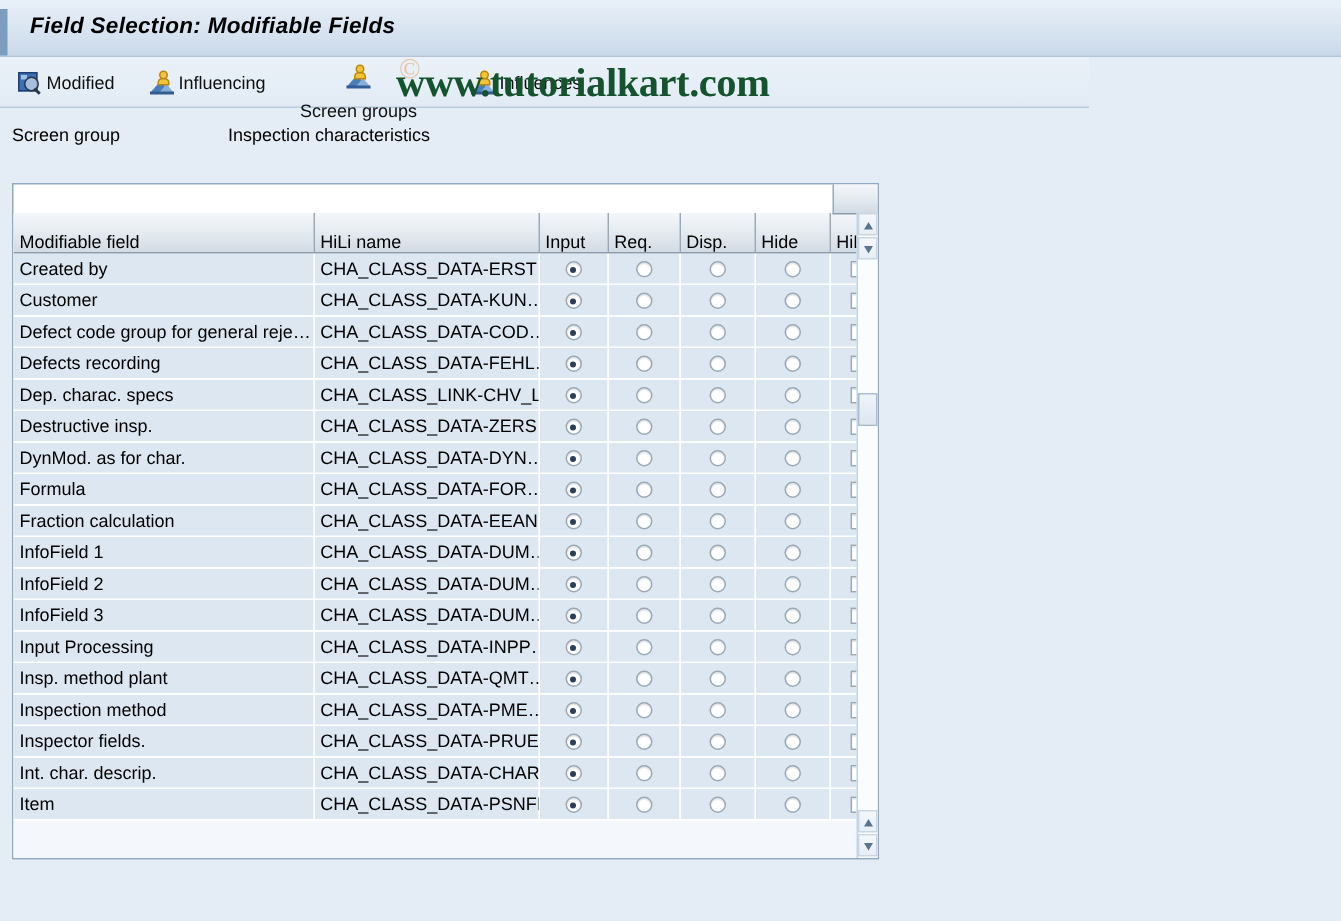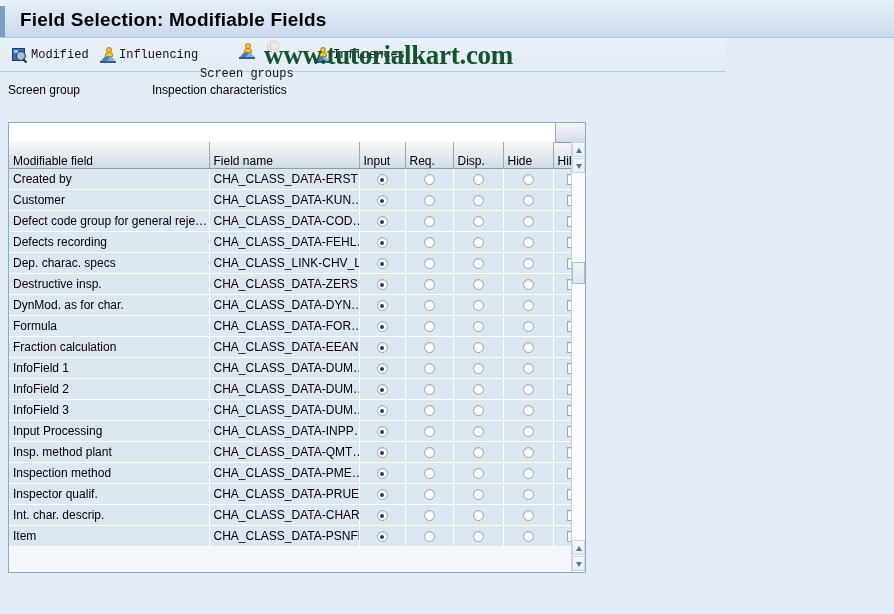--- a/index.html
+++ b/index.html
@@ -18,30 +18,29 @@
     background:linear-gradient(to bottom,#e8eff7 0%,#dbe6f2 45%,#c9d9ea 100%);
     border-bottom:1px solid #b3c4d8;
     box-sizing:border-box;
   }
   #titlebar .accent{
     position:absolute;left:0;top:6px;width:5px;height:31px;
     background:#7c9cc0;
   }
   #title-text{
     position:absolute;left:20px;top:9px;
-    font-size:19px;font-weight:bold;
+    font-size:15px;font-weight:bold;font-style:italic;
     color:#000;letter-spacing:.2px;white-space:nowrap;
   }
   
   #toolbar{
     position:absolute;left:0;top:38px;width:726px;height:34px;
     background:linear-gradient(to bottom,#eaf1f8 0%,#e2ebf5 100%);
     border-bottom:1px solid #bacbdd;
     box-sizing:border-box;
-    font-family:Liberation Mono, monospace;
   }
   .tb-btn{
     position:absolute;top:4px;height:24px;
     display:flex;align-items:center;gap:3px;
     padding:0 3px;border:1px solid transparent;border-radius:2px;
     cursor:pointer;white-space:nowrap;
     font-size:12px;color:#101010;
   }
   .tb-btn .lbl{line-height:24px;}
   .ico{width:16px;height:16px;display:inline-block;position:relative;flex:0 0 16px;}
@@ -236,21 +235,21 @@
         <col style="width:46px">
         <col style="width:48px">
         <col style="width:50px">
         <col style="width:50px">
         <col style="width:38px">
 
       </colgroup>
       <thead>
         <tr>
           <th>Modifiable field</th>
-          <th>Field name</th>
+          <th>HiLi name</th>
           <th class="c">Input</th>
           <th class="c">Req.</th>
           <th class="c">Disp.</th>
           <th class="c">Hide</th>
           <th class="c">HiLi</th>
 
         </tr>
       </thead>
       <tbody id="tbody">
           <tr>
@@ -382,21 +381,21 @@
           <tr>
             <td>Inspection method</td>
             <td>CHA_CLASS_DATA-PME…</td>
             <td class="ctr"><span class="radio on"></span></td>
             <td class="ctr"><span class="radio"></span></td>
             <td class="ctr"><span class="radio"></span></td>
             <td class="ctr"><span class="radio"></span></td>
             <td class="ctr"><span class="cbox"></span></td>
           </tr>
           <tr>
-            <td>Inspector qualif.</td>
+            <td>Inspector fields.</td>
             <td>CHA_CLASS_DATA-PRUE…</td>
             <td class="ctr"><span class="radio on"></span></td>
             <td class="ctr"><span class="radio"></span></td>
             <td class="ctr"><span class="radio"></span></td>
             <td class="ctr"><span class="radio"></span></td>
             <td class="ctr"><span class="cbox"></span></td>
           </tr>
           <tr>
             <td>Int. char. descrip.</td>
             <td>CHA_CLASS_DATA-CHAR…</td>

